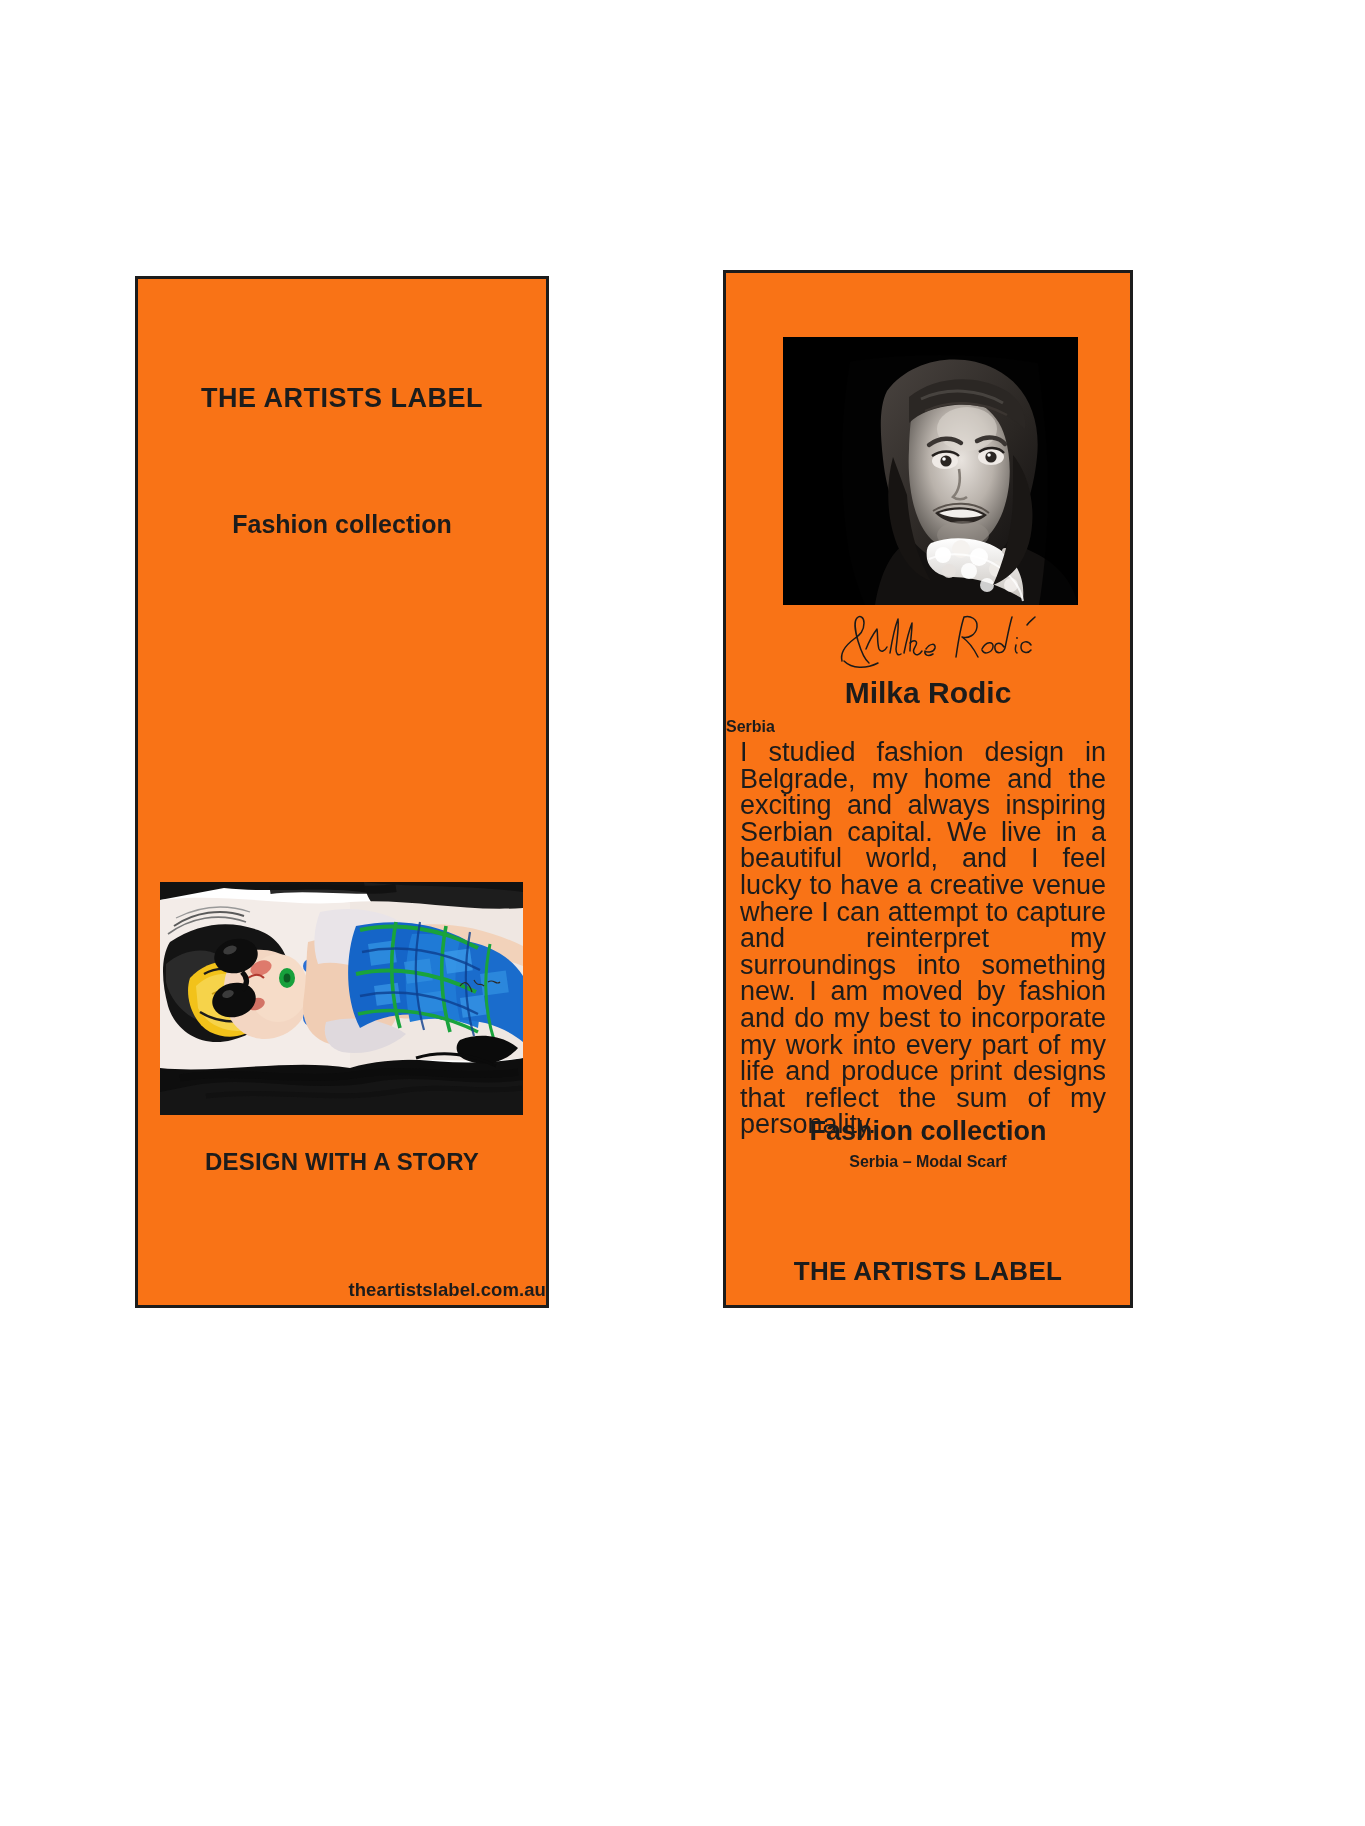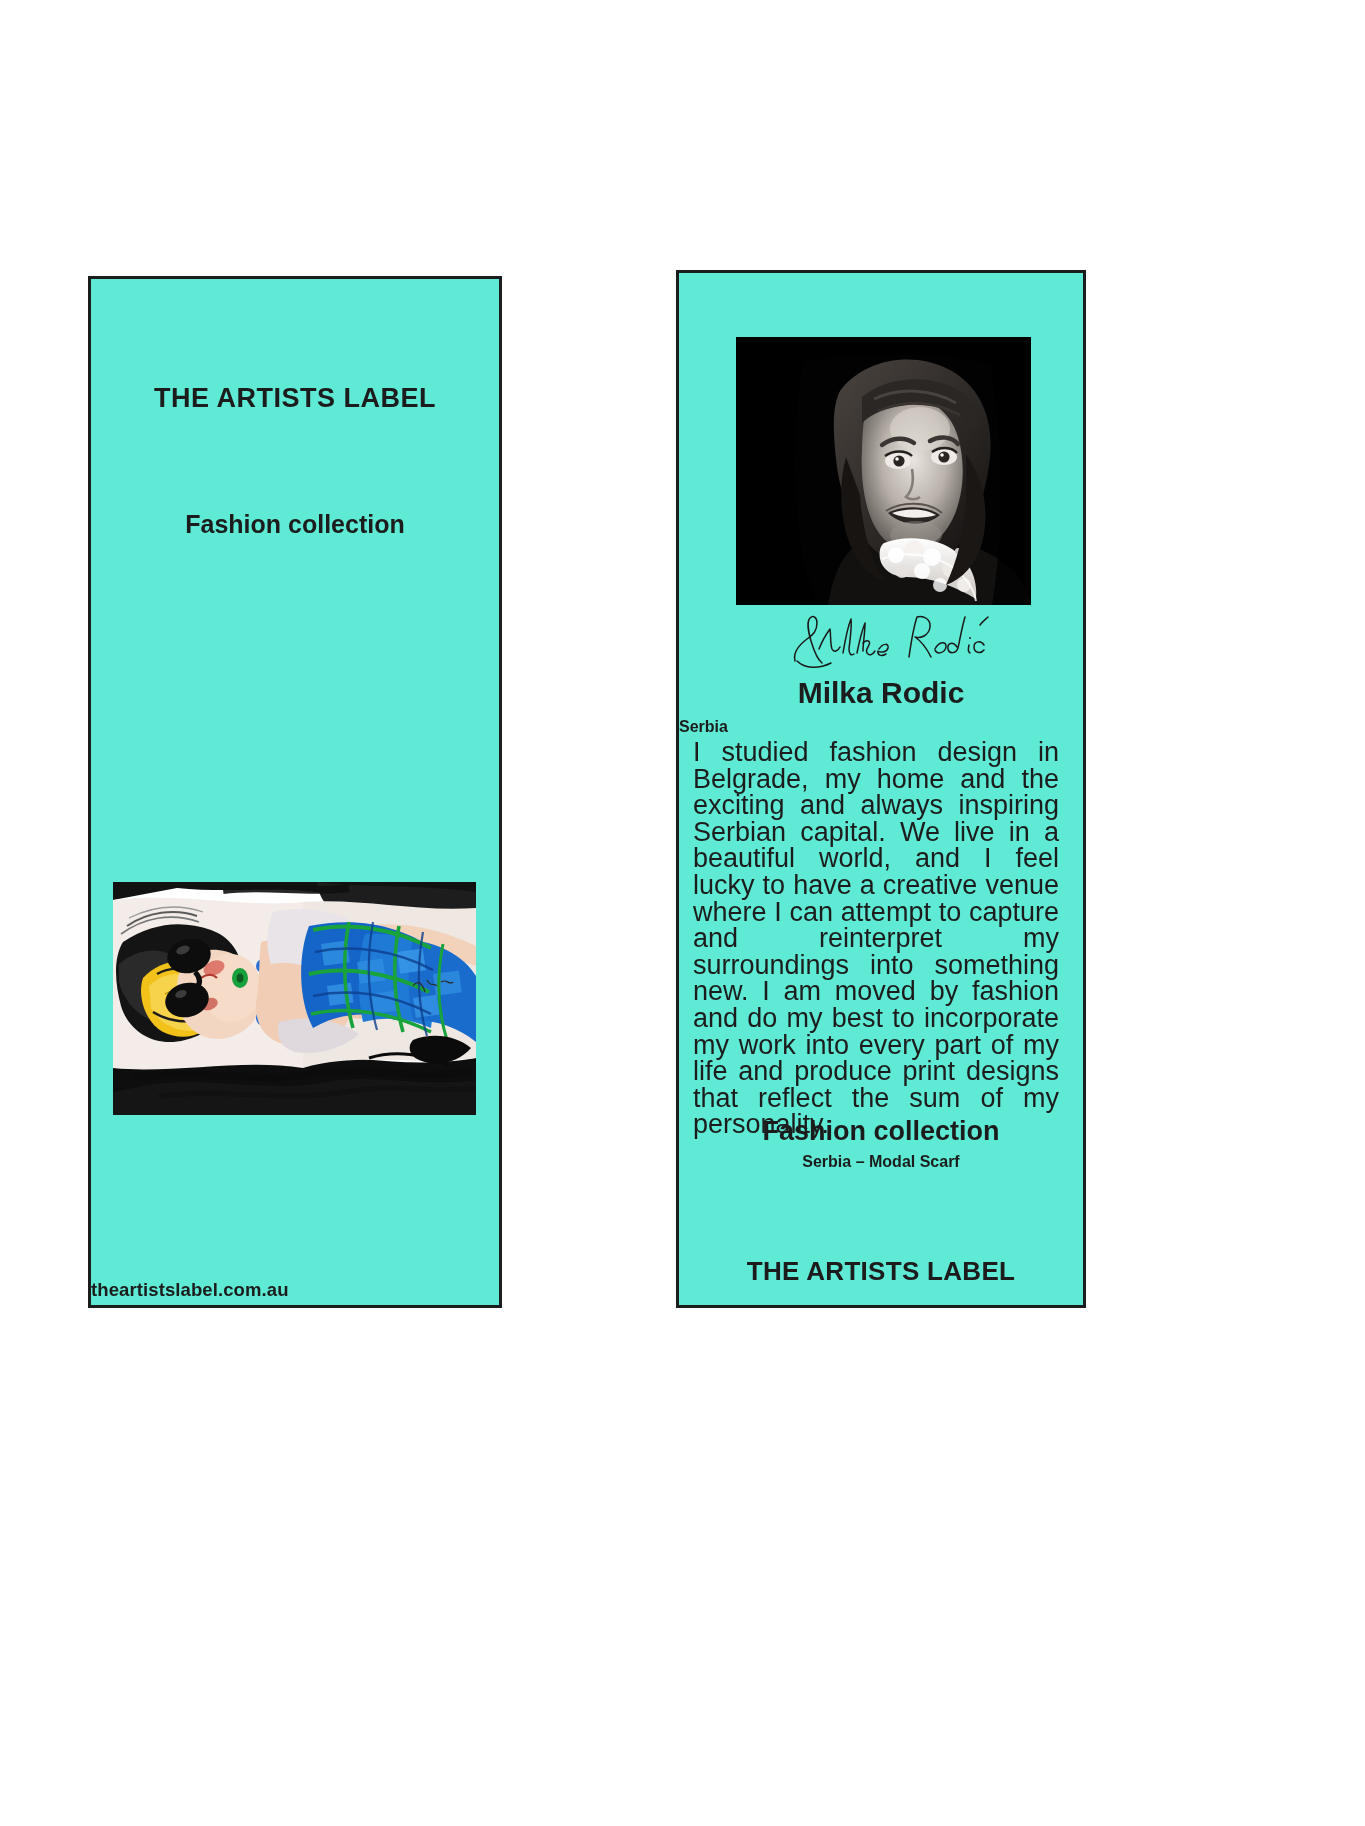--- a/index.html
+++ b/index.html
@@ -12,23 +12,24 @@
     height: 1826px;
     position: relative;
     font-family: "Liberation Sans", sans-serif;
     color: #1a1a1a;
     overflow: hidden;
   }
 
   
   .card {
     position: absolute;
-    background: #5eead4;
+    background: #f97316;
     border: 3px solid #1c1c1c;
     box-sizing: border-box;
+    margin-left: 47px;
   }
   #card-left  { left: 88px;  top: 276px; width: 414px; height: 1032px; }
   #card-right { left: 676px; top: 270px; width: 410px; height: 1038px; }
 
   
   .brand-title {
     position: absolute;
     left: 0; right: 0;
     top: 104px;
     text-align: center;
@@ -87,21 +88,21 @@
     text-align: center;
     font-size: 16.5px;
     font-weight: bold;
     line-height: 21px;
     color: #1c1c1c;
   }
   .website-line {
     position: absolute;
     left: 0; right: 0;
     top: 1000px;
-    text-align: left;
+    text-align: right;
     font-size: 18.5px;
     font-weight: bold;
     letter-spacing: 0.1px;
     color: #1c1c1c;
   }
 
   
   .portrait {
     position: absolute;
     left: 57px;
@@ -281,20 +282,21 @@
 
         <path d="M300,104 C306,96 310,104 312,110 M314,98 C318,106 320,100 324,104 M328,100 C334,96 336,104 340,100" stroke="#2a2a2a" stroke-width="1.2" fill="none"></path>
 
         <path d="M110,8 C150,2 196,12 236,6" stroke="#111" stroke-width="8" fill="none" opacity="0.9"></path>
         <path d="M20,196 C80,186 140,202 200,192 C250,184 300,198 358,190" stroke="#0c0c0c" stroke-width="7" fill="none" opacity="0.9"></path>
         <path d="M46,214 C110,206 170,220 232,210 C286,201 322,212 362,206" stroke="#101010" stroke-width="5" fill="none" opacity="0.85"></path>
       </g>
     </svg>
   </div>
 
+  <div class="design-story">DESIGN WITH A STORY</div>
 
 
   <div class="website-line">theartistslabel.com.au</div>
 </div>
 
 <div class="card" id="card-right">
 
   <div class="portrait">
     <svg viewBox="0 0 295 268" preserveAspectRatio="none">
       <defs>

